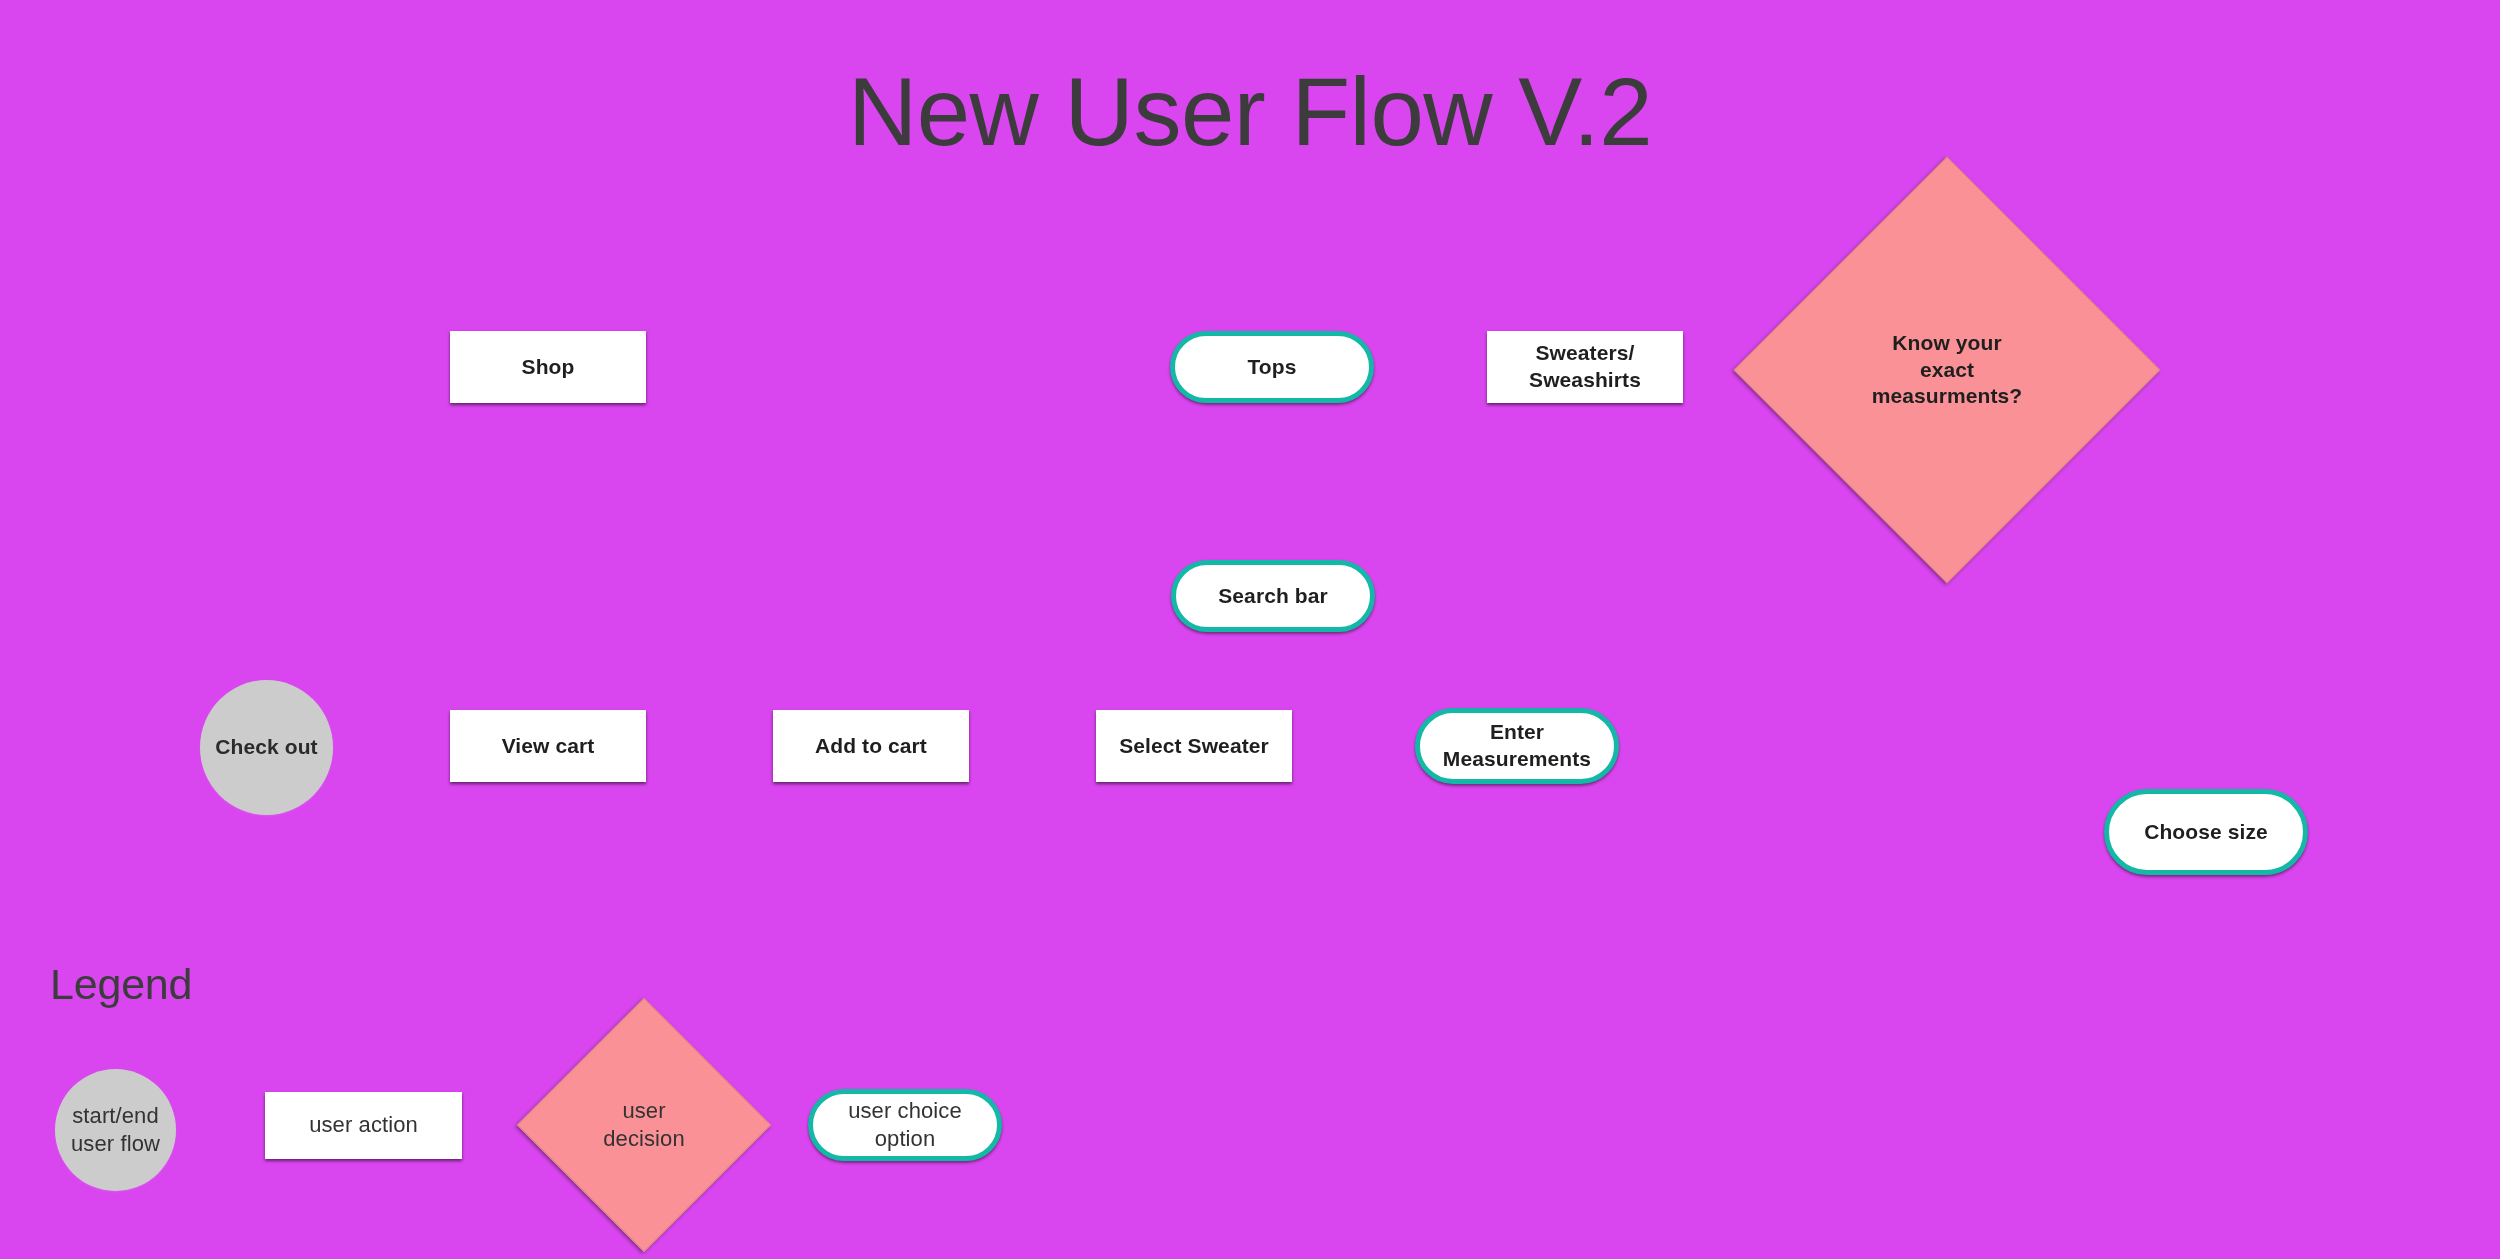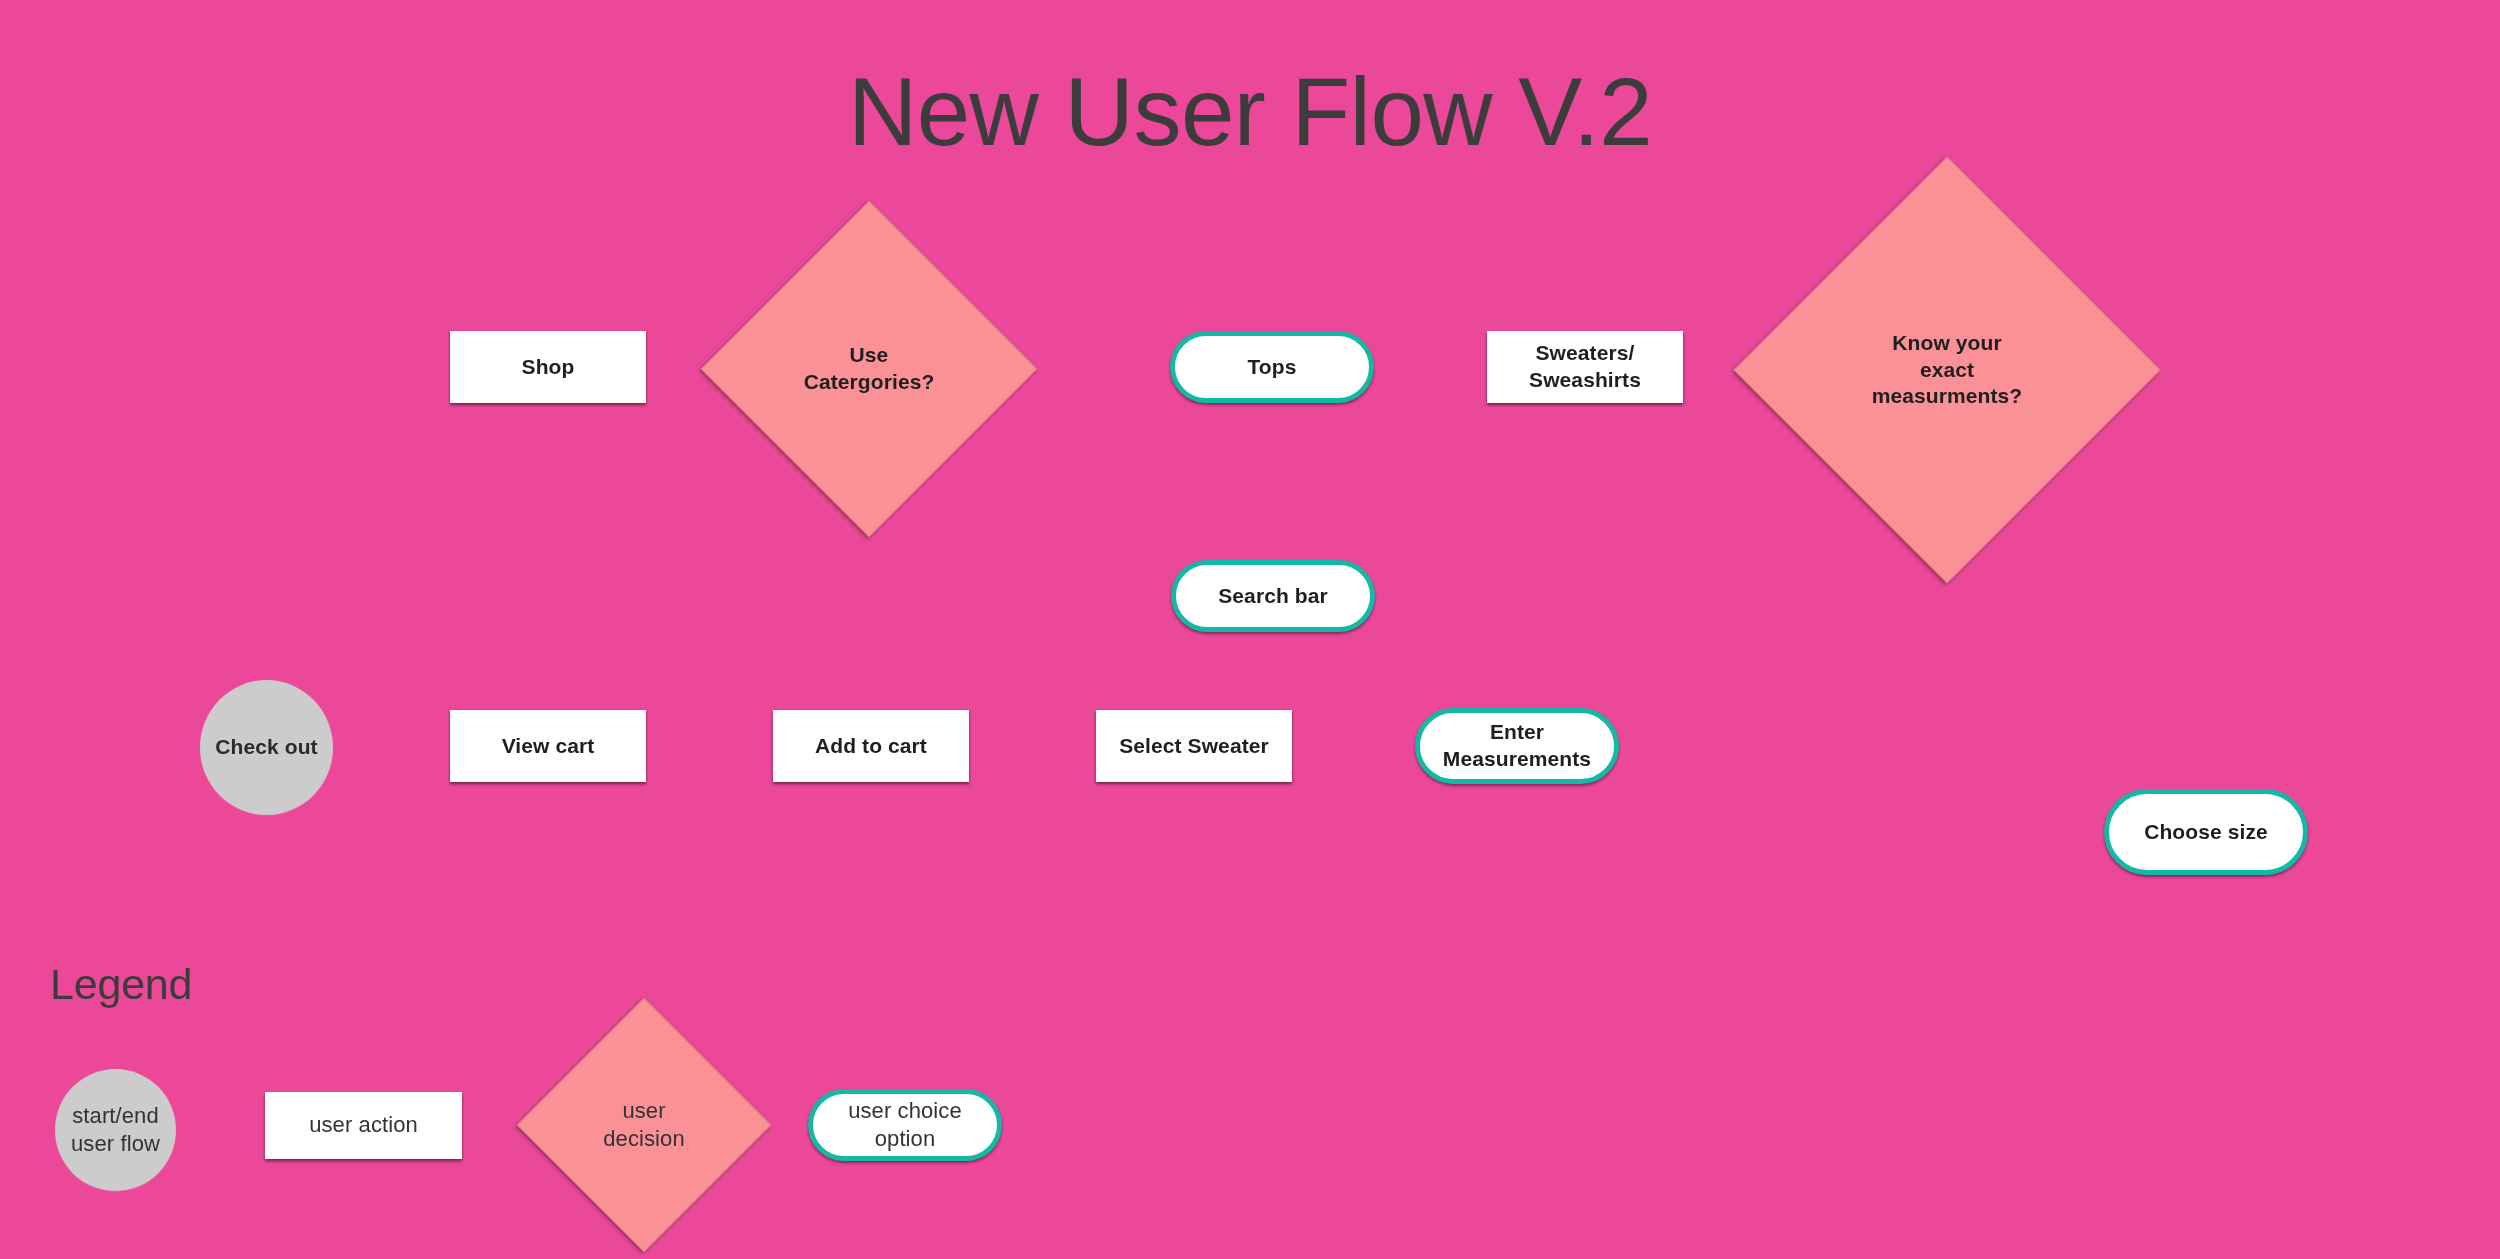--- a/index.html
+++ b/index.html
@@ -12,21 +12,21 @@
     height: 1259px;
     position: relative;
     overflow: hidden;
     font-family: "Liberation Sans", sans-serif;
     -webkit-font-smoothing: antialiased;
   }
 
   .canvas {
     position: absolute;
     inset: 0;
-    background: #ec4899;
+    background: #d946ef;
     padding-left: 36px;
   }
 
   
   .board-title {
     position: absolute;
     left: 0;
     top: 62px;
     width: 2500px;
     text-align: center;
@@ -124,25 +124,20 @@
 
   <div class="board-title">New User Flow V.2</div>
 
   <div class="legend-title">Legend</div>
 
 
   <div class="node action" style="left:450px; top:331px; width:196px; height:72px;">
     <span class="node-label">Shop</span>
   </div>
 
-  <div class="node decision" style="left:750px; top:250px; width:238px; height:238px;">
-    <span class="diamond-shape"></span>
-    <span class="node-label">Use
-Catergories?</span>
-  </div>
 
   <div class="node choice" style="left:1170px; top:331px; width:204px; height:72px;">
     <span class="node-label">Tops</span>
   </div>
 
   <div class="node action" style="left:1487px; top:331px; width:196px; height:72px;">
     <span class="node-label">Sweaters/
 Sweashirts</span>
   </div>
 

